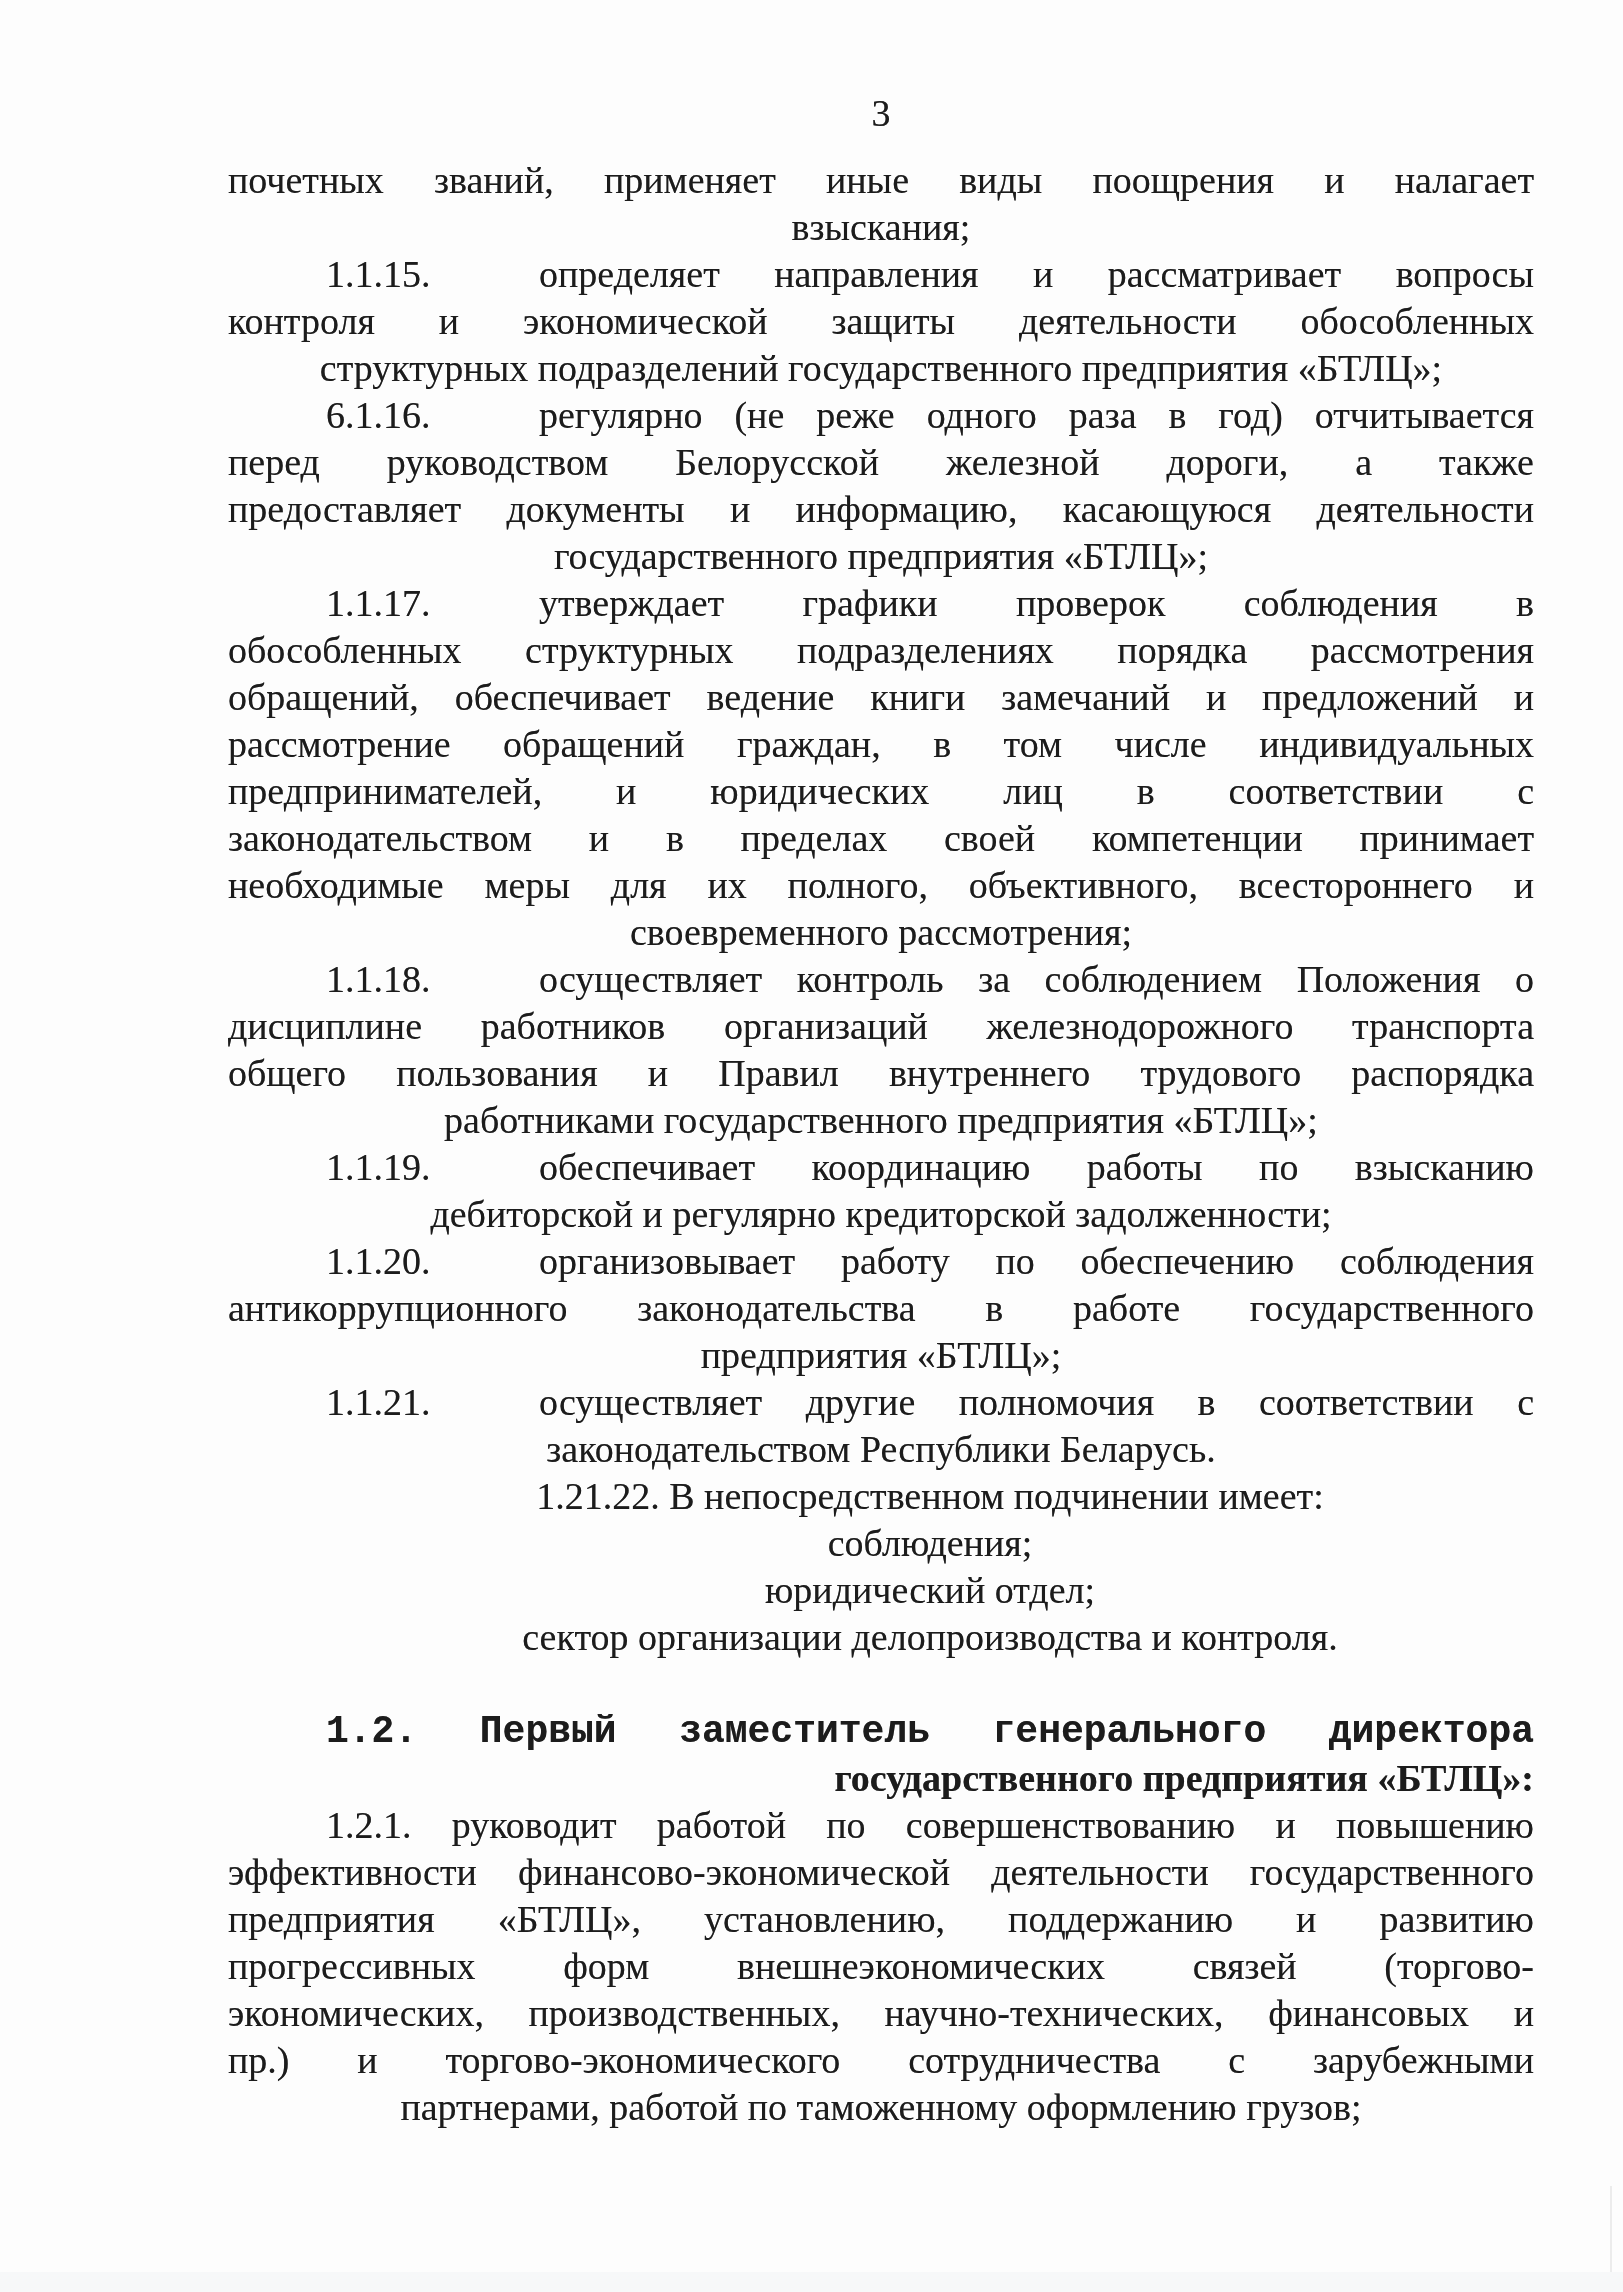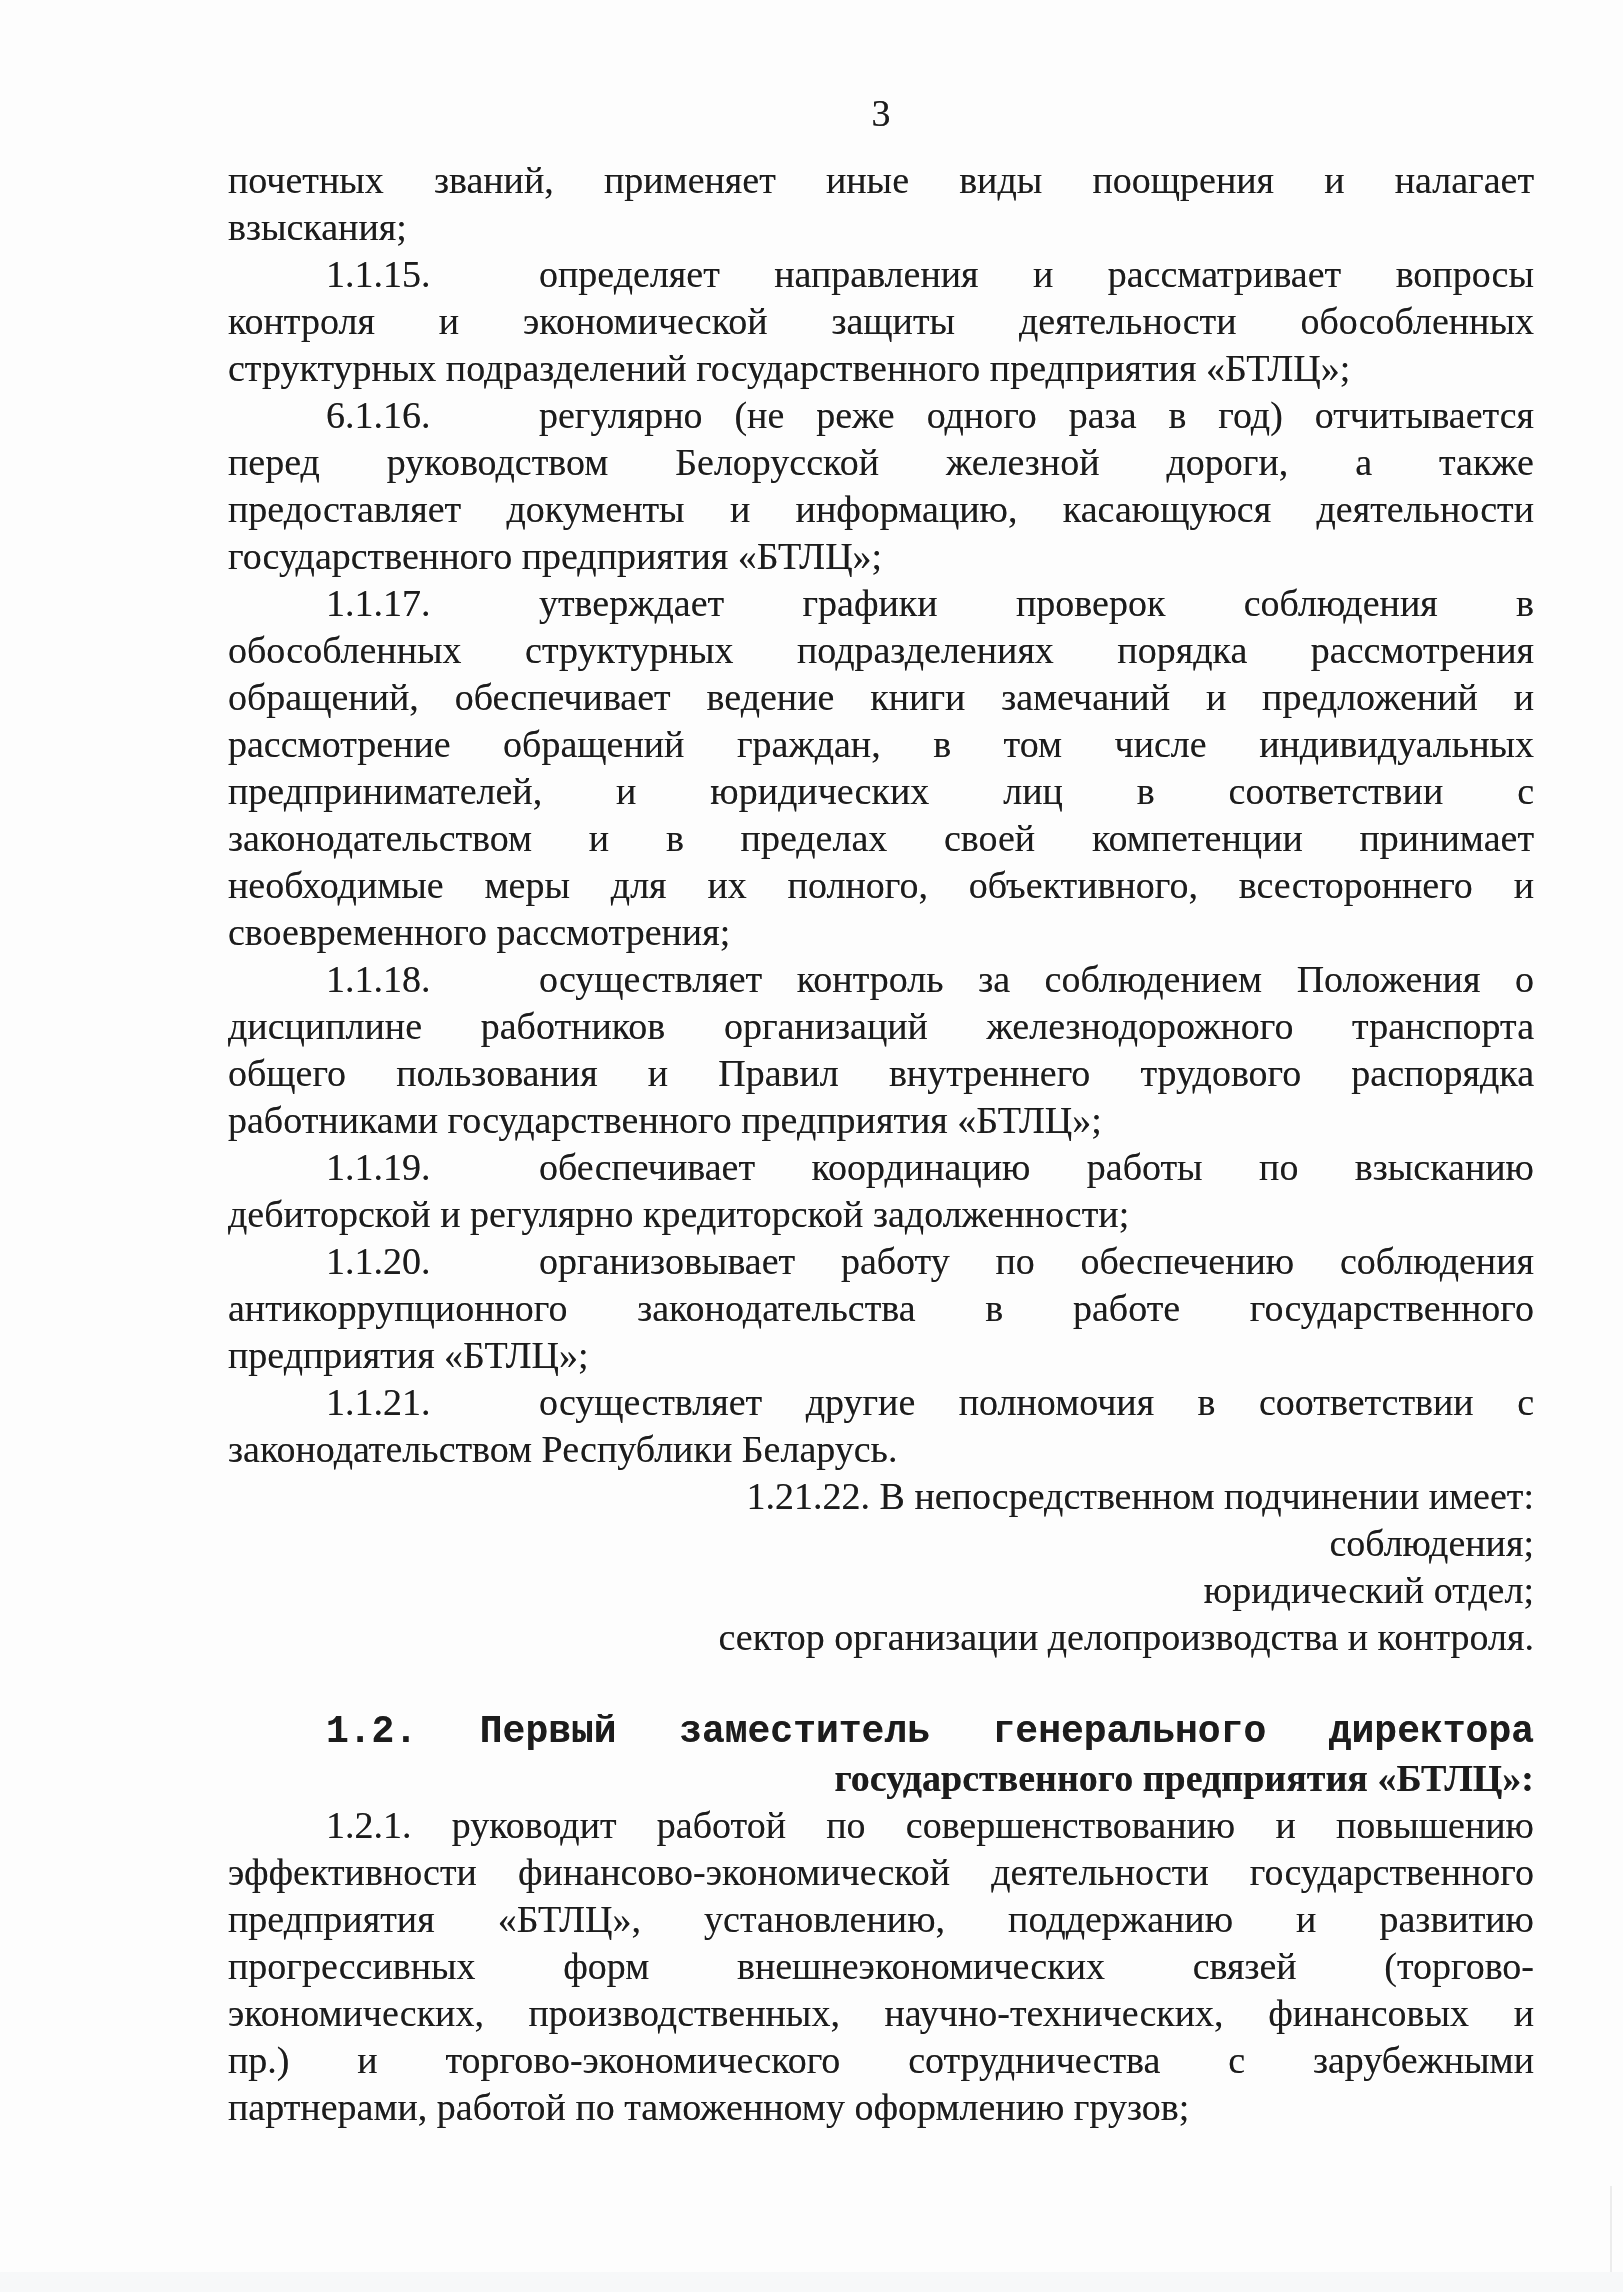--- a/index.html
+++ b/index.html
@@ -29,27 +29,27 @@
     text-align: center;
     margin-bottom: 19.6px;
   }
   
   .ln {
     text-align: justify;
     text-align-last: justify;
     white-space: normal;
   }
   .ln.l {
-    text-align: left;
+    text-align: center;
     text-align-last: auto;
   }
   .ln.nf { text-indent: 98px; }
   .ln.ij { text-indent: 98px; }
   .ln.il {
-    text-align: right;
+    text-align: center;
     text-align-last: auto;
     text-indent: 98px;
   }
   .ln.hj {
     font-weight: bold;
     text-indent: 98px;
     margin-top: 47px;
     font-family: Liberation Mono, monospace;
   }
   .ln.hl {

